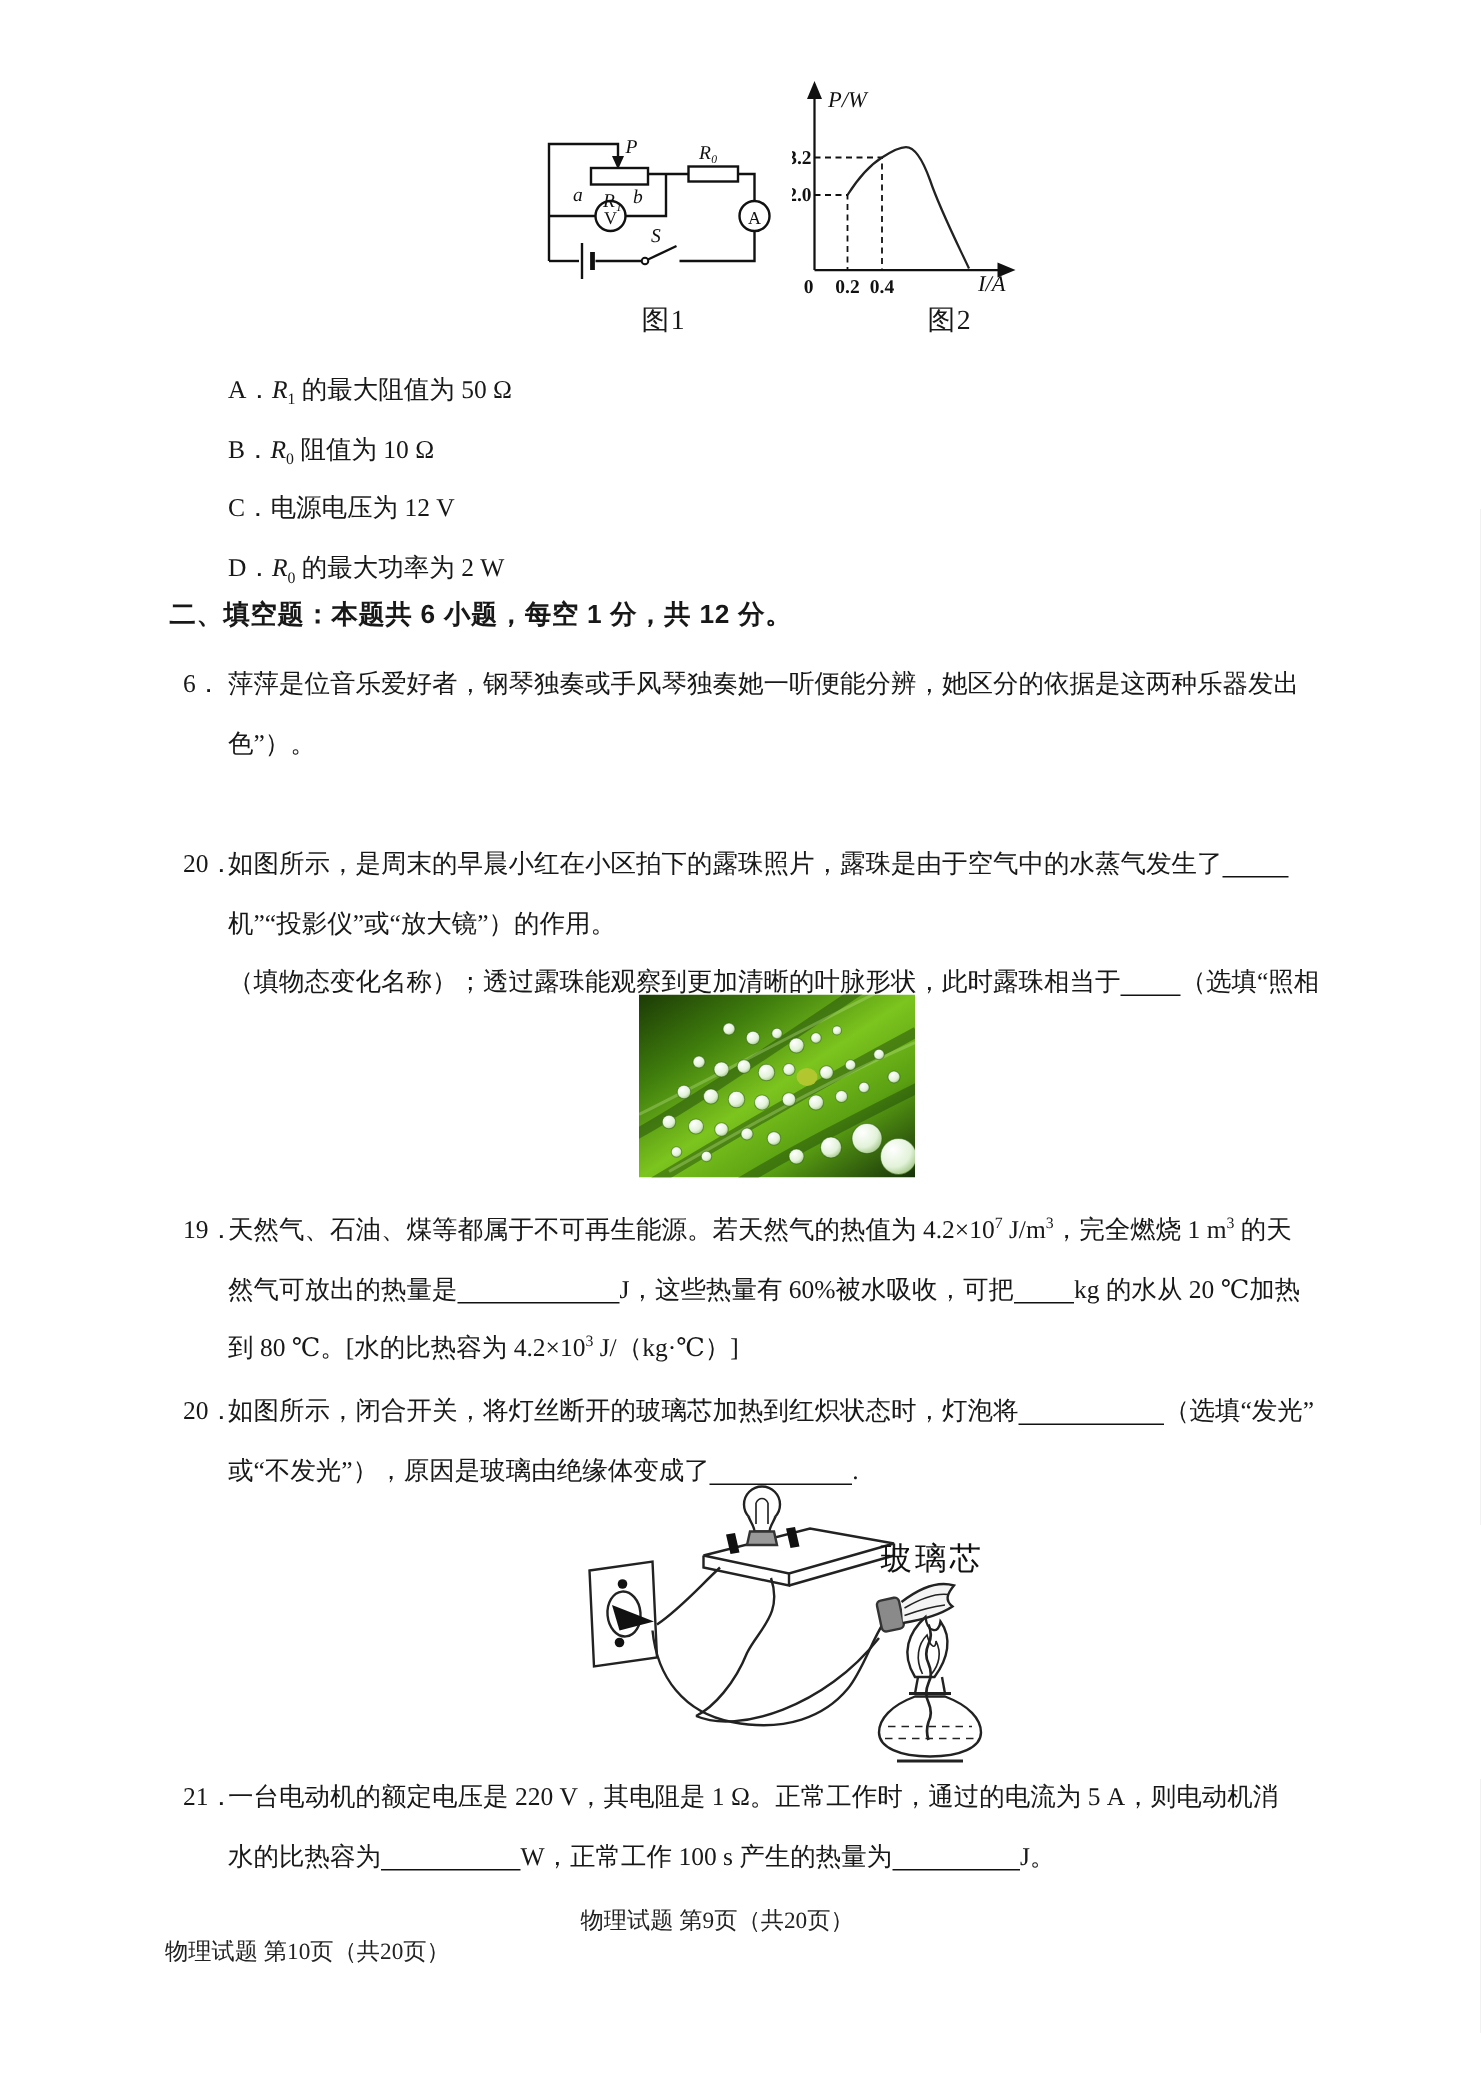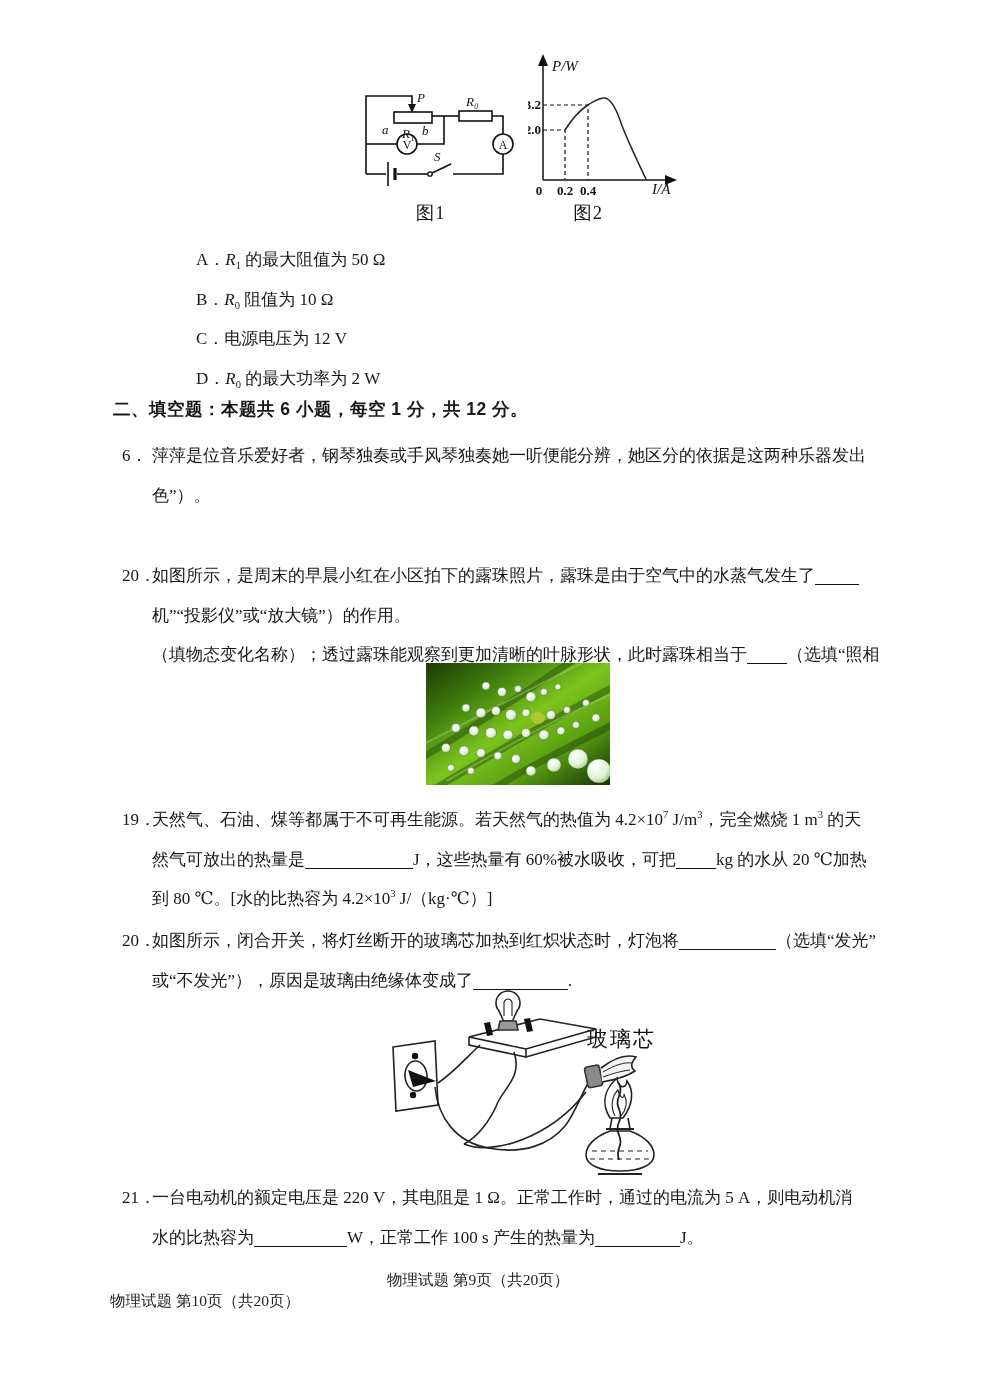--- a/index.html
+++ b/index.html
@@ -1,21 +1,21 @@
 <!DOCTYPE html>
 <html><head>
 <meta charset="utf-8">
 <style>
   html,body{margin:0;padding:0;background:#e8e8e8;}
   .page{position:relative;width:987px;height:1399px;background:#ffffff;margin:0 auto;
         font-family:"Liberation Serif","DejaVu Serif",serif;font-size:17px;color:#181818;overflow:hidden;}
   .qblock{position:absolute;left:122px;width:765px;}
   .qline{position:relative;padding-left:30px;line-height:39.5px;white-space:nowrap;}
   .qnum{position:absolute;left:0;top:0;}
-  .opts{position:absolute;left:152px;top:240px;line-height:39.6px;margin-left:44px;}
+  .opts{position:absolute;left:152px;top:240px;line-height:39.6px;}
   .opt{white-space:nowrap;}
   .sect{position:absolute;left:113px;top:396px;line-height:26px;
         font-family:"Liberation Sans","DejaVu Sans",sans-serif;font-weight:bold;font-size:17.5px;letter-spacing:.5px;}
   .blank{display:inline-block;border-bottom:1.4px solid #111;height:14px;vertical-align:-4px;}
   sup{font-size:0.62em;line-height:0;}
   sub{font-size:0.62em;line-height:0;}
   i{font-style:italic;}
   .caption{position:absolute;text-align:center;font-size:18.5px;letter-spacing:1px;}
   .footer{position:absolute;font-size:15.5px;color:#222;}
   svg text{font-family:"Liberation Serif","DejaVu Serif",serif;}
@@ -58,21 +58,21 @@
       <text x="59" y="54" font-style="italic">P</text>
       <text x="24" y="86" font-style="italic">a</text>
       <text x="44" y="90" font-style="italic">R₁</text>
       <text x="64" y="87" font-style="italic">b</text>
       <text x="108" y="58" font-style="italic">R₀</text>
       <text x="49" y="101" font-size="12" text-anchor="middle">V</text>
       <text x="145" y="101" font-size="12" text-anchor="middle">A</text>
       <text x="76" y="113" font-style="italic">S</text>
     </g>
   </svg>
-  <div class="caption" style="left:358px;top:200px;width:145px;">图1</div>
+  <div class="caption" style="left:370px;top:200px;width:145px;">图1</div>
 
   <svg class="figsvg" style="left:528px;top:50px;" width="180" height="155" viewBox="0 0 180 155">
     <g stroke="#111" stroke-width="1.5" fill="none">
       <line x1="15" y1="130" x2="15" y2="12"></line>
       <line x1="15" y1="130" x2="141" y2="130"></line>
     </g>
     <polygon points="15,4 10,16 20,16" fill="#111"></polygon>
     <polygon points="149,130 137,125 137,135" fill="#111"></polygon>
     <g stroke="#111" stroke-width="1.2" stroke-dasharray="4 3" fill="none">
       <polyline points="15,80 37,80 37,130"></polyline>
@@ -82,21 +82,21 @@
     <g fill="#111" font-size="13" font-weight="bold">
       <text x="13" y="59" text-anchor="end">3.2</text>
       <text x="13" y="84" text-anchor="end">2.0</text>
       <text x="11" y="145" text-anchor="middle">0</text>
       <text x="37" y="145" text-anchor="middle">0.2</text>
       <text x="60" y="145" text-anchor="middle">0.4</text>
     </g>
     <text x="24" y="21" font-size="15" font-style="italic" fill="#111">P/W</text>
     <text x="124" y="144" font-size="15" font-style="italic" fill="#111">I/A</text>
   </svg>
-  <div class="caption" style="left:528px;top:200px;width:120px;">图2</div>
+  <div class="caption" style="left:528px;top:200px;width:120px;text-align:right;">图2</div>
 
   <div class="opts">
     <div class="opt"><span>A．</span><i>R</i><sub>1</sub><span> 的最大阻值为 50 Ω</span></div>
     <div class="opt"><span>B．</span><i>R</i><sub>0</sub><span> 阻值为 10 Ω</span></div>
     <div class="opt"><span>C．电源电压为 12 V</span></div>
     <div class="opt"><span>D．</span><i>R</i><sub>0</sub><span> 的最大功率为 2 W</span></div>
   </div>
 
   <div class="sect">二、填空题：本题共 6 小题，每空 1 分，共 12 分。</div>
 

